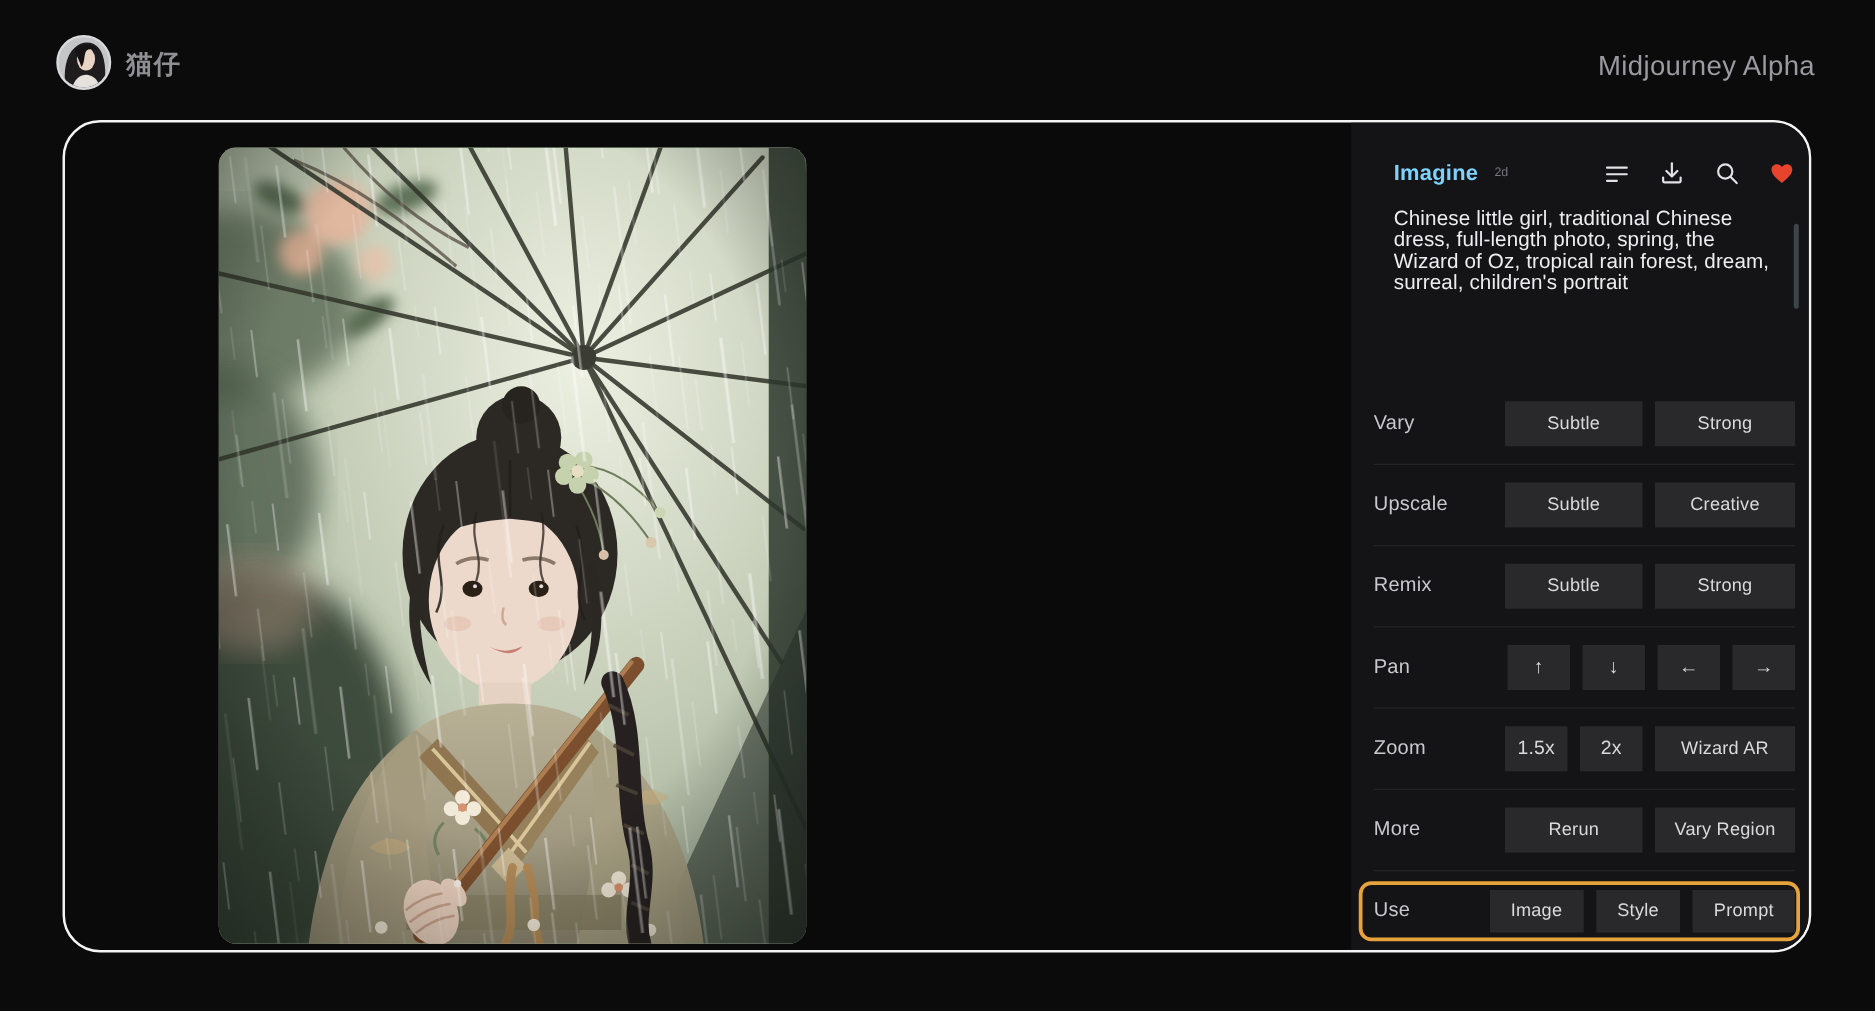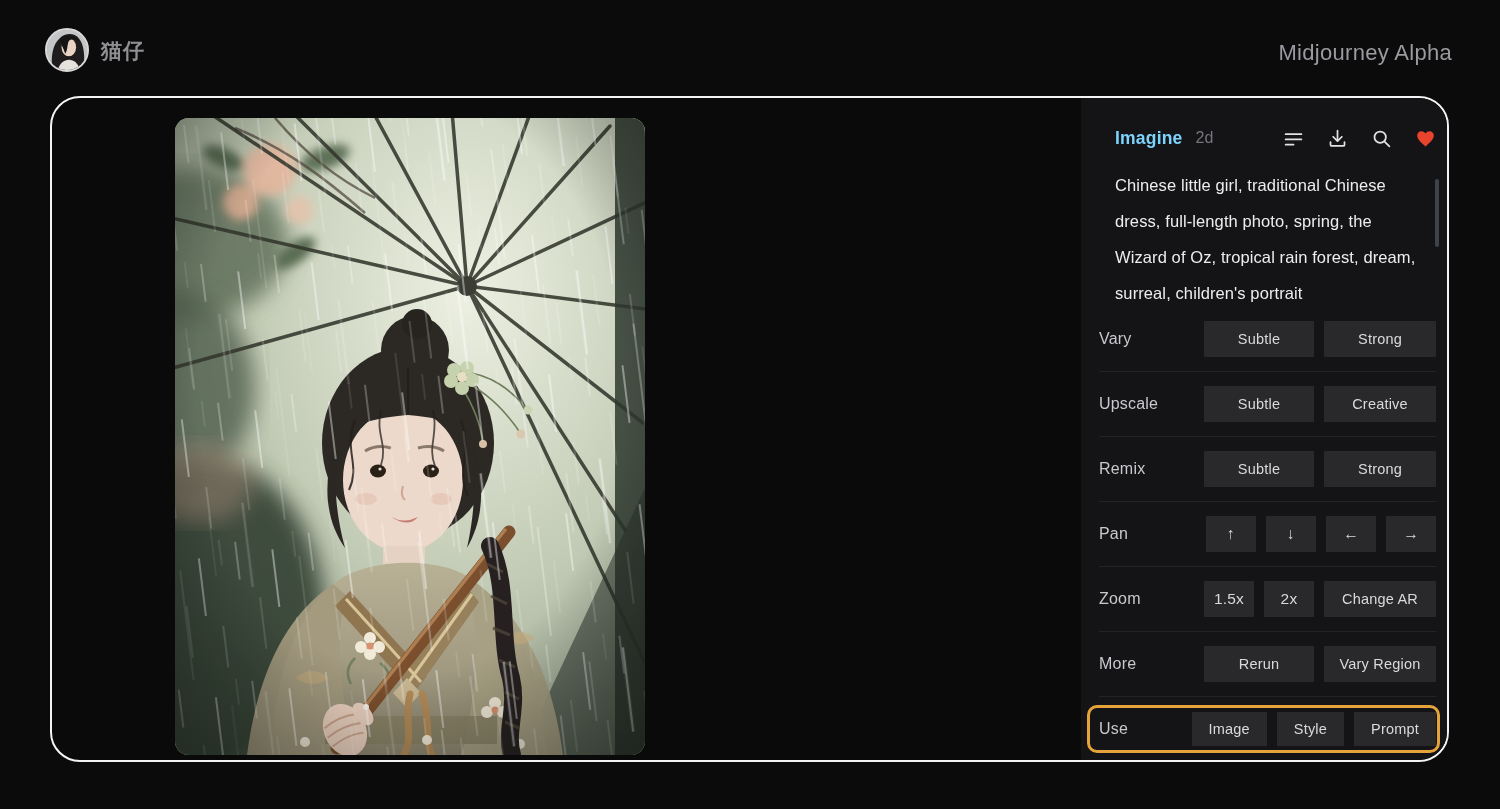--- a/index.html
+++ b/index.html
@@ -33,30 +33,30 @@
   .image-card svg{display:block;}
   
   .sidebar{
     position:absolute;right:0;top:0;bottom:0;width:366px;background:#141417;
     border-radius:0 27px 27px 0;
   }
   .sb-header{
     position:absolute;top:24px;left:34px;right:11px;height:32px;display:flex;align-items:center;
   }
   .sb-title{font-size:17.5px;font-weight:600;color:#7dd3fc;letter-spacing:.2px;}
-  .sb-age{margin-left:13px;font-size:16px;color:#75757B;}
+  .sb-age{margin-left:13px;font-size:10px;color:#75757B;}
   .sb-icons{margin-left:auto;display:flex;align-items:center;gap:23px;}
   .sb-icons .ic{width:21px;height:21px;display:block;cursor:pointer;}
   .sb-icons .ic path,.sb-icons .ic line,.sb-icons .ic circle{
     stroke:#E2E2E6;stroke-width:2;fill:none;stroke-linecap:round;stroke-linejoin:round;
   }
   .sb-icons .ic.heart path{fill:#E8432C;stroke:none;}
   .sb-prompt{
     position:absolute;top:69px;left:34px;width:302px;
-    font-size:16.5px;line-height:36px;color:#EDEDF0;letter-spacing:.1px;
+    font-size:16.5px;line-height:17px;color:#EDEDF0;letter-spacing:.1px;
   }
   .prompt-scrollbar{
     position:absolute;top:81px;right:8px;width:4px;height:68px;border-radius:2px;background:#3E444C;cursor:pointer;
   }
   .rows{position:absolute;top:209px;left:18px;right:11px;}
   .row{height:64px;display:flex;align-items:center;position:relative;}
   .row:not(:last-child){border-bottom:1px solid rgba(255,255,255,.07);}
   .row-label{font-size:16px;color:#C9C9CD;letter-spacing:.2px;}
   .row-buttons{margin-left:auto;display:flex;align-items:center;gap:10px;}
   .btn{
@@ -329,21 +329,21 @@
           <button class="btn w-sq">←</button>
           <button class="btn w-sq">→</button>
         </div>
       </div>
 
       <div class="row">
         <span class="row-label">Zoom</span>
         <div class="row-buttons">
           <button class="btn w-sq">1.5x</button>
           <button class="btn w-sq">2x</button>
-          <button class="btn w-xl">Change AR</button>
+          <button class="btn w-xl">Wizard AR</button>
         </div>
       </div>
 
       <div class="row">
         <span class="row-label">More</span>
         <div class="row-buttons">
           <button class="btn w-lg">Rerun</button>
           <button class="btn w-xl">Vary Region</button>
         </div>
       </div>

